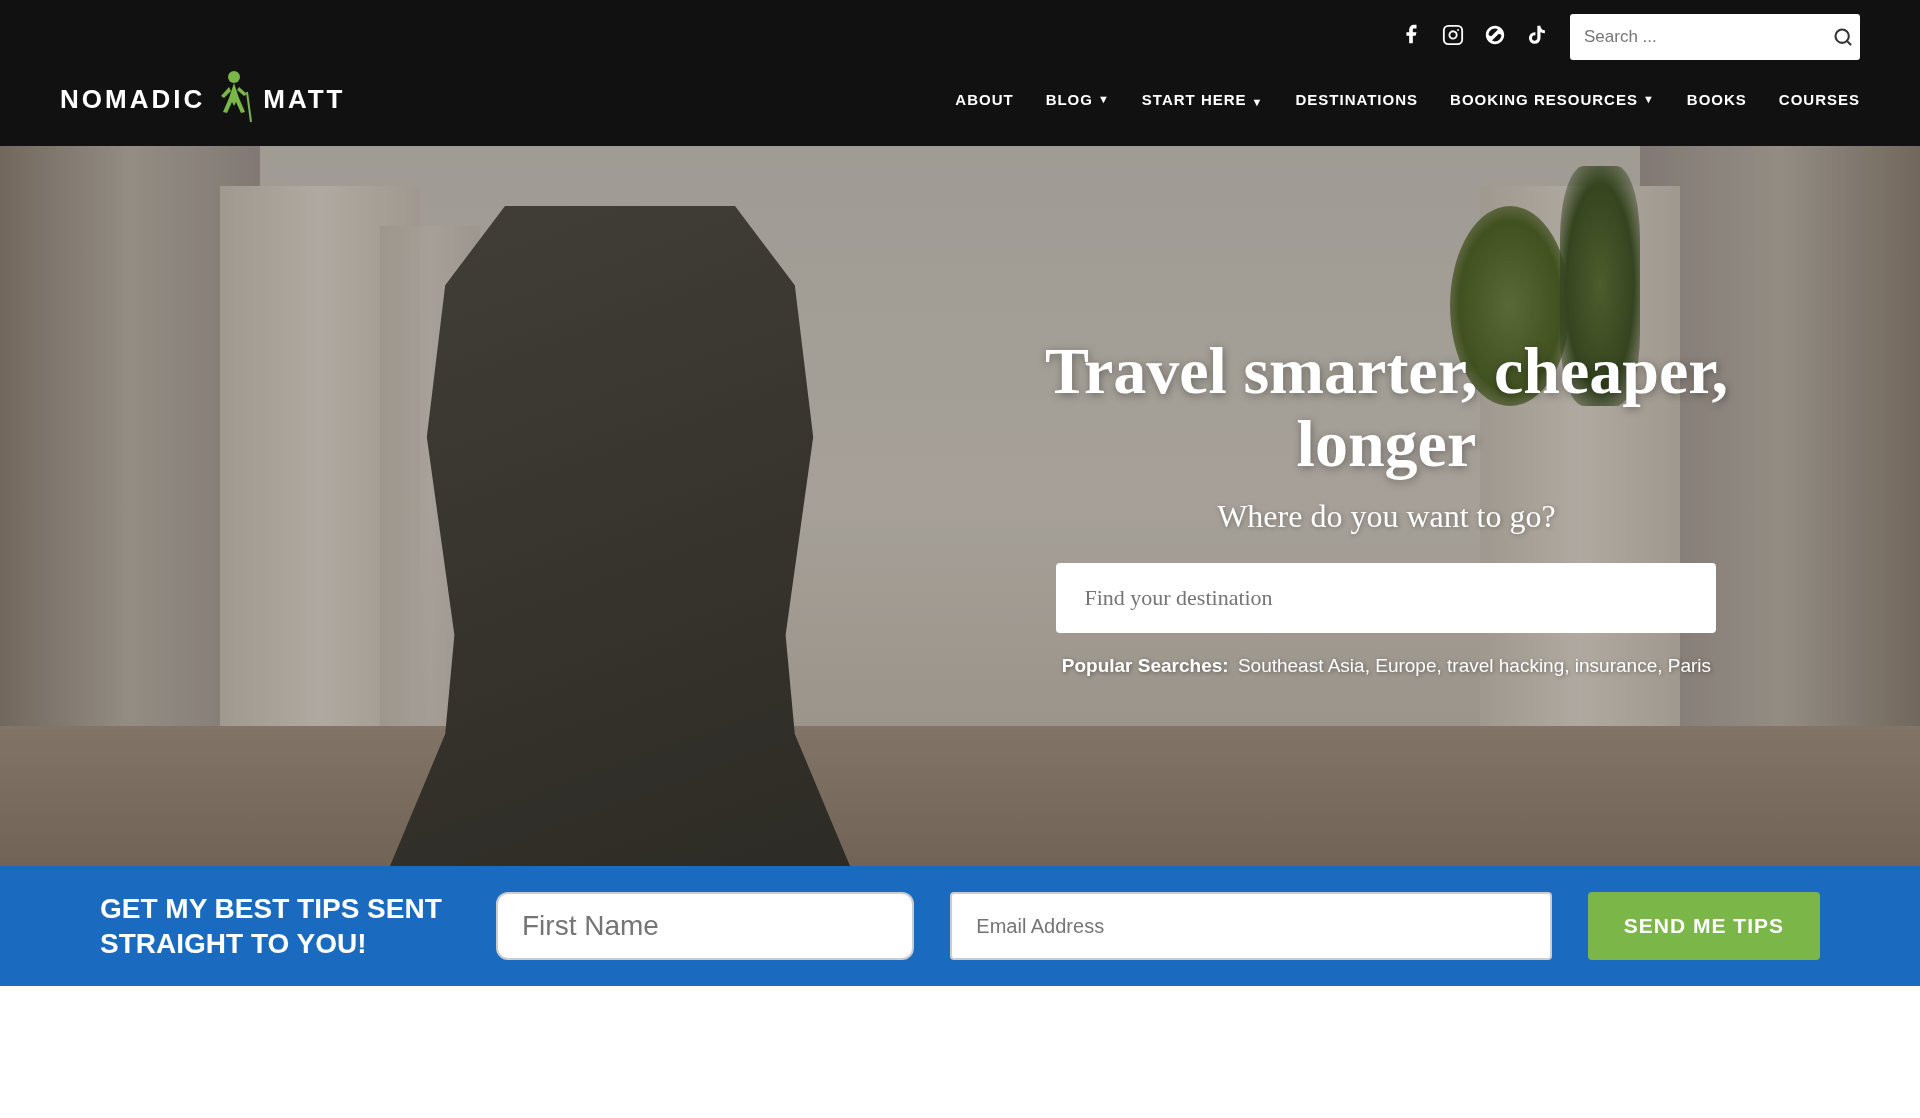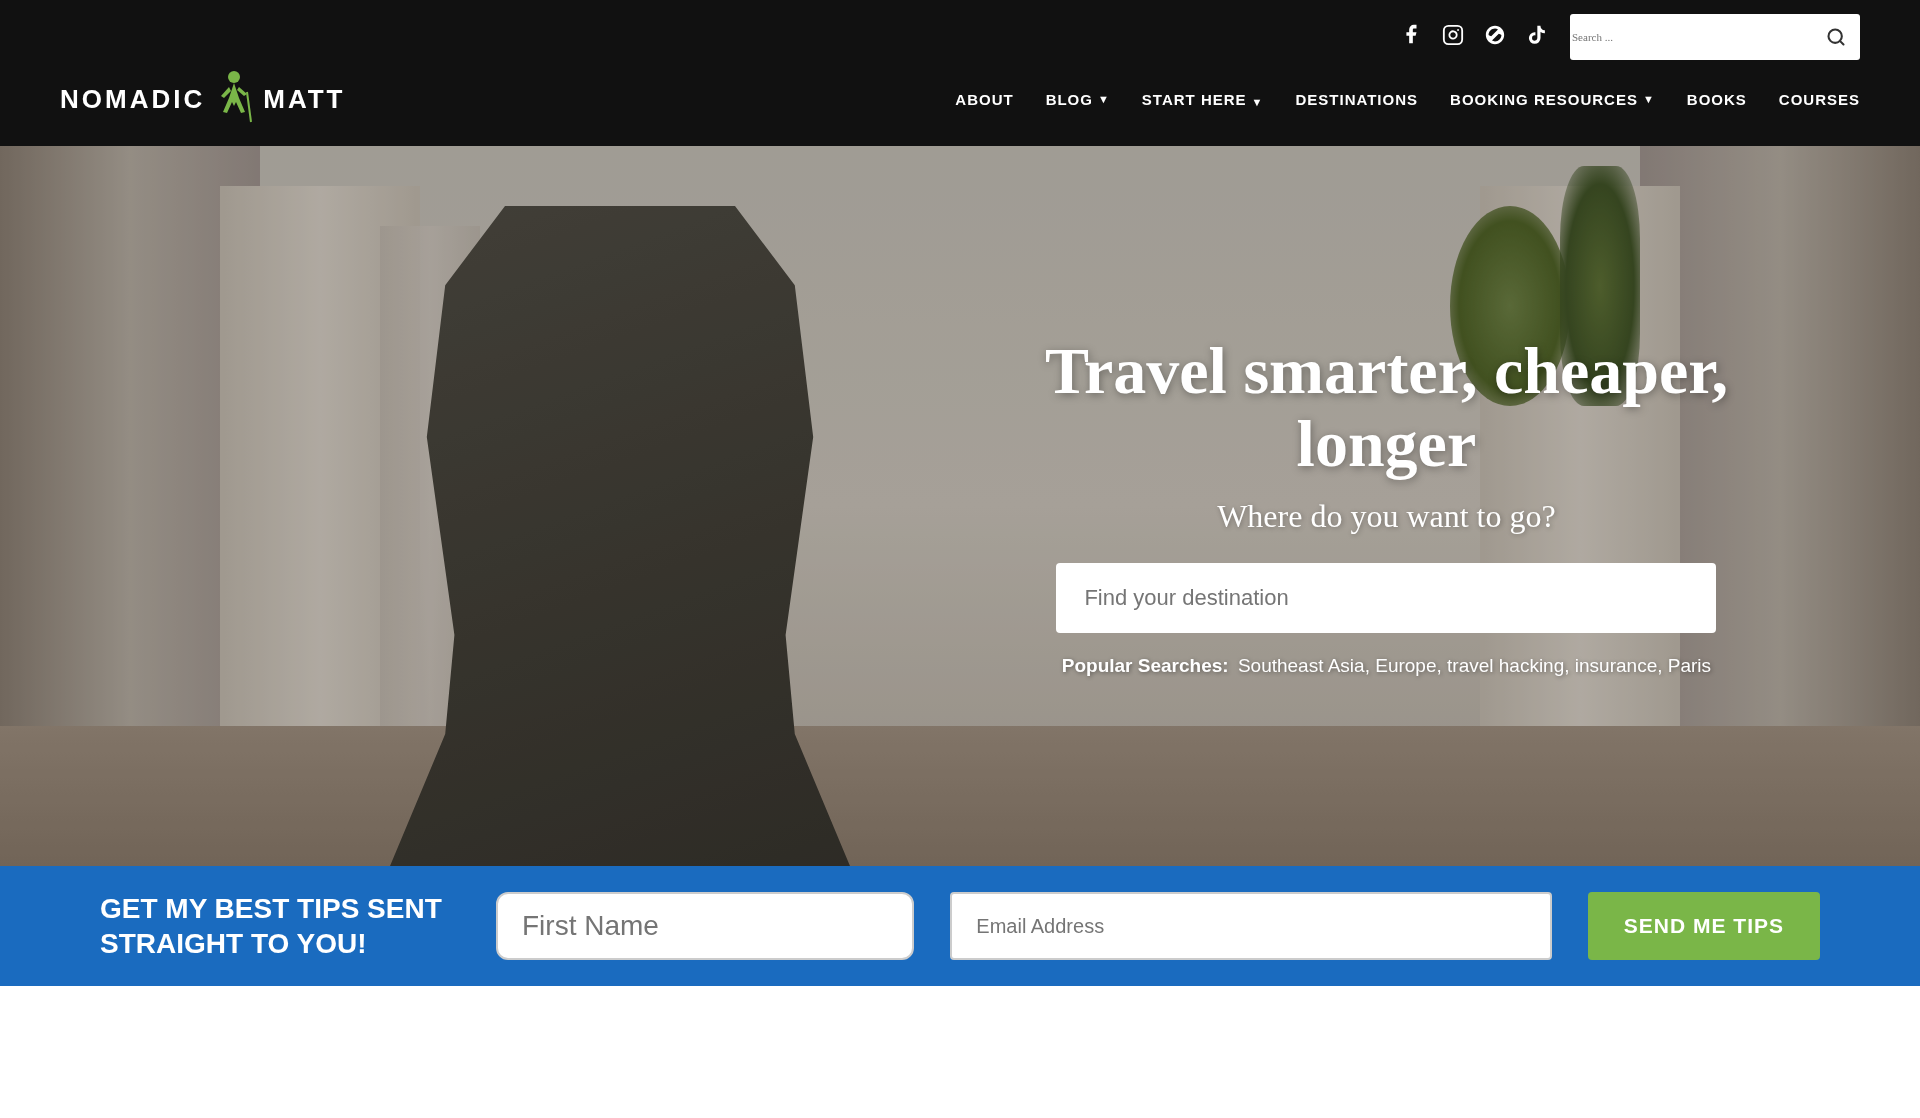--- a/index.html
+++ b/index.html
@@ -38,21 +38,21 @@
 
         <span style="color:white; cursor:pointer;">
           <svg width="22" height="22" viewBox="0 0 24 24" fill="white">
               <path d="M19.59 6.69a4.83 4.83 0 0 1-3.77-4.25V2h-3.45v13.67a2.89 2.89 0 0 1-2.88 2.5 2.89 2.89 0 0 1-2.89-2.89 2.89 2.89 0 0 1 2.89-2.89c.28 0 .54.04.79.1V9.01a6.34 6.34 0 0 0-.79-.05 6.34 6.34 0 0 0-6.34 6.34 6.34 6.34 0 0 0 6.34 6.34 6.34 6.34 0 0 0 6.33-6.34V8.69a8.18 8.18 0 0 0 4.78 1.52V6.76a4.85 4.85 0 0 1-1.01-.07z"></path>
             </svg>
         </span>
 
       </div>
 
       <div style="display:flex; align-items:center; background:white; border-radius:3px; overflow:hidden; width:290px; height:46px;">
-        <input type="text" style="border: none; outline: none; padding: 8px 2px; font-size: 11px; flex: 1 1 0%; color: rgb(136, 136, 136); background: white; font-family: Liberation Serif, serif;" placeholder="Search ...">
+        <input type="text" style="border: none; outline: none; padding: 8px 14px; font-size: 17px; flex: 1 1 0%; color: rgb(136, 136, 136); background: white; font-family: Liberation Sans, sans-serif;" placeholder="Search ...">
         <button style="background:white; border:none; cursor:pointer; padding:8px 14px; color:#333; font-size:18px; display:flex; align-items:center;">
           <svg width="20" height="20" viewBox="0 0 24 24" fill="none" stroke="#333" stroke-width="2.5" stroke-linecap="round" stroke-linejoin="round">
               <circle cx="11" cy="11" r="8"></circle>
               <line x1="21" y1="21" x2="16.65" y2="16.65"></line>
             </svg>
         </button>
       </div>
 
     </div>
 
@@ -133,21 +133,21 @@
 
     <div style="position:absolute; inset:0; background:rgba(40,35,30,0.25); z-index:5;"></div>
 
     <div style="position:absolute; right:8%; top:50%; transform:translateY(-50%); text-align:center; z-index:10; width:760px;">
 
       <h1 style="color:white; font-size:66px; font-weight:700; line-height:1.1; margin-bottom:18px; text-shadow:1px 2px 8px rgba(0,0,0,0.35); font-family:Georgia, serif;">Travel smarter, cheaper, longer</h1>
 
       <p style="color:white; font-size:32px; font-weight:500; margin-bottom:28px; text-shadow:1px 1px 5px rgba(0,0,0,0.3); font-family:Georgia, serif;">Where do you want to go?</p>
 
       <div style="background:white; border-radius:4px; margin-bottom:22px; width:660px; margin-left:auto; margin-right:auto; height:70px; display:flex; align-items:center;">
-        <input type="text" style="width: 100%; border: none; outline: none; font-size: 22px; color: rgb(153, 153, 153); padding: 0px 28px; background: transparent; height: 100%; font-family: Liberation Sans, sans-serif;" placeholder="Find your destination">
+        <input type="text" style="width: 100%; border: none; outline: none; font-size: 22px; color: rgb(153, 153, 153); padding: 0px 28px; background: transparent; height: 100%; font-family: Liberation Serif, serif;" placeholder="Find your destination">
       </div>
 
       <p style="color:white; font-size:19px; text-shadow:1px 1px 4px rgba(0,0,0,0.4); font-family:Arial;">
         <strong>Popular Searches:</strong>
         <span style="margin-left:4px;">Southeast Asia, Europe, travel hacking, insurance, Paris</span>
       </p>
 
     </div>
 
   </section>

